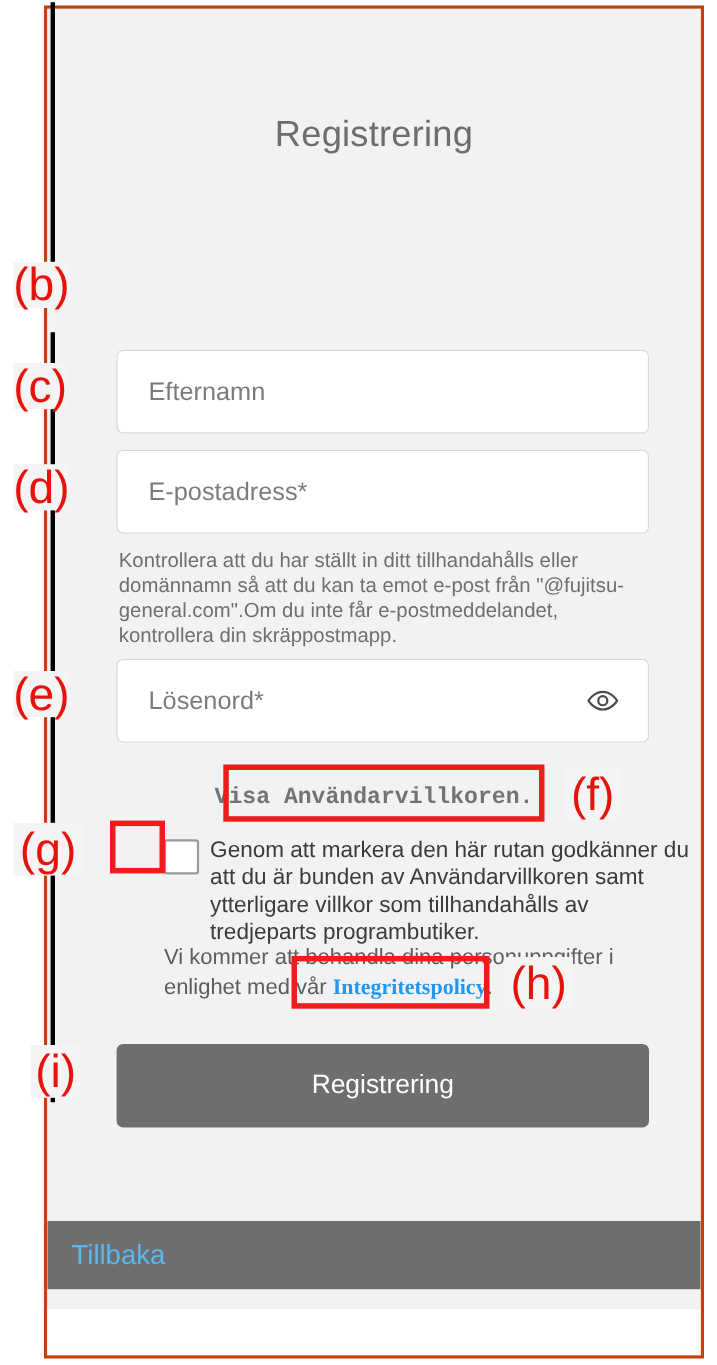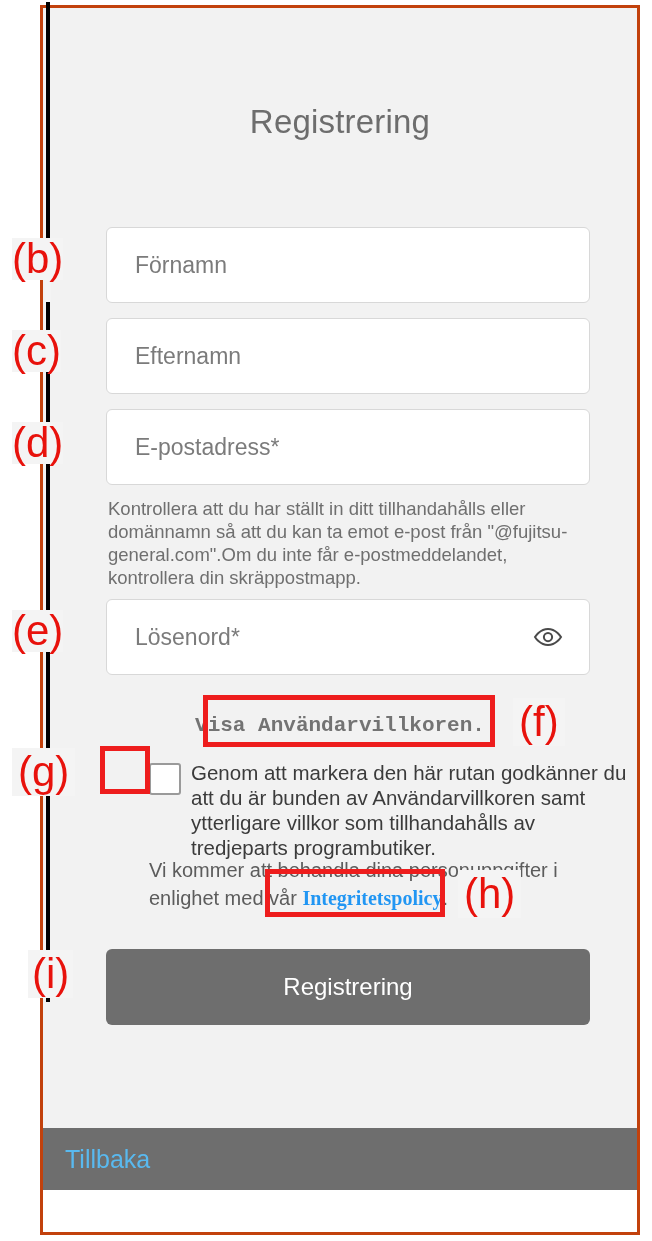--- a/index.html
+++ b/index.html
@@ -163,21 +163,21 @@
     align-items: center;
     justify-content: center;
     cursor: pointer;
   }
 
   
   #bottom-bar {
     position: absolute;
     left: 0;
     right: 0;
-    bottom: 42px;
+    bottom: 60px;
     height: 62px;
     background: #6e6e6e;
     display: flex;
     align-items: center;
   }
   #back-link {
     margin-left: 22px;
     color: #59b9ef;
     font-size: 25px;
     cursor: pointer;
@@ -224,23 +224,20 @@
   }
 </style>
 </head>
 <body>
 
 <div id="device-frame">
   <div id="screen">
 
     <div id="page-title">Registrering</div>
 
-    <div class="field" id="field-firstname">
-      <span class="ph">Förnamn</span>
-    </div>
 
     <div class="field" id="field-lastname">
       <span class="ph">Efternamn</span>
     </div>
 
     <div class="field" id="field-email">
       <span class="ph">E-postadress*</span>
     </div>
 
     <div id="email-note">Kontrollera att du har ställt in ditt tillhandahålls eller domännamn så att du kan ta emot e-post från "@fujitsu-general.com".Om du inte får e-postmeddelandet, kontrollera din skräppostmapp.</div>

